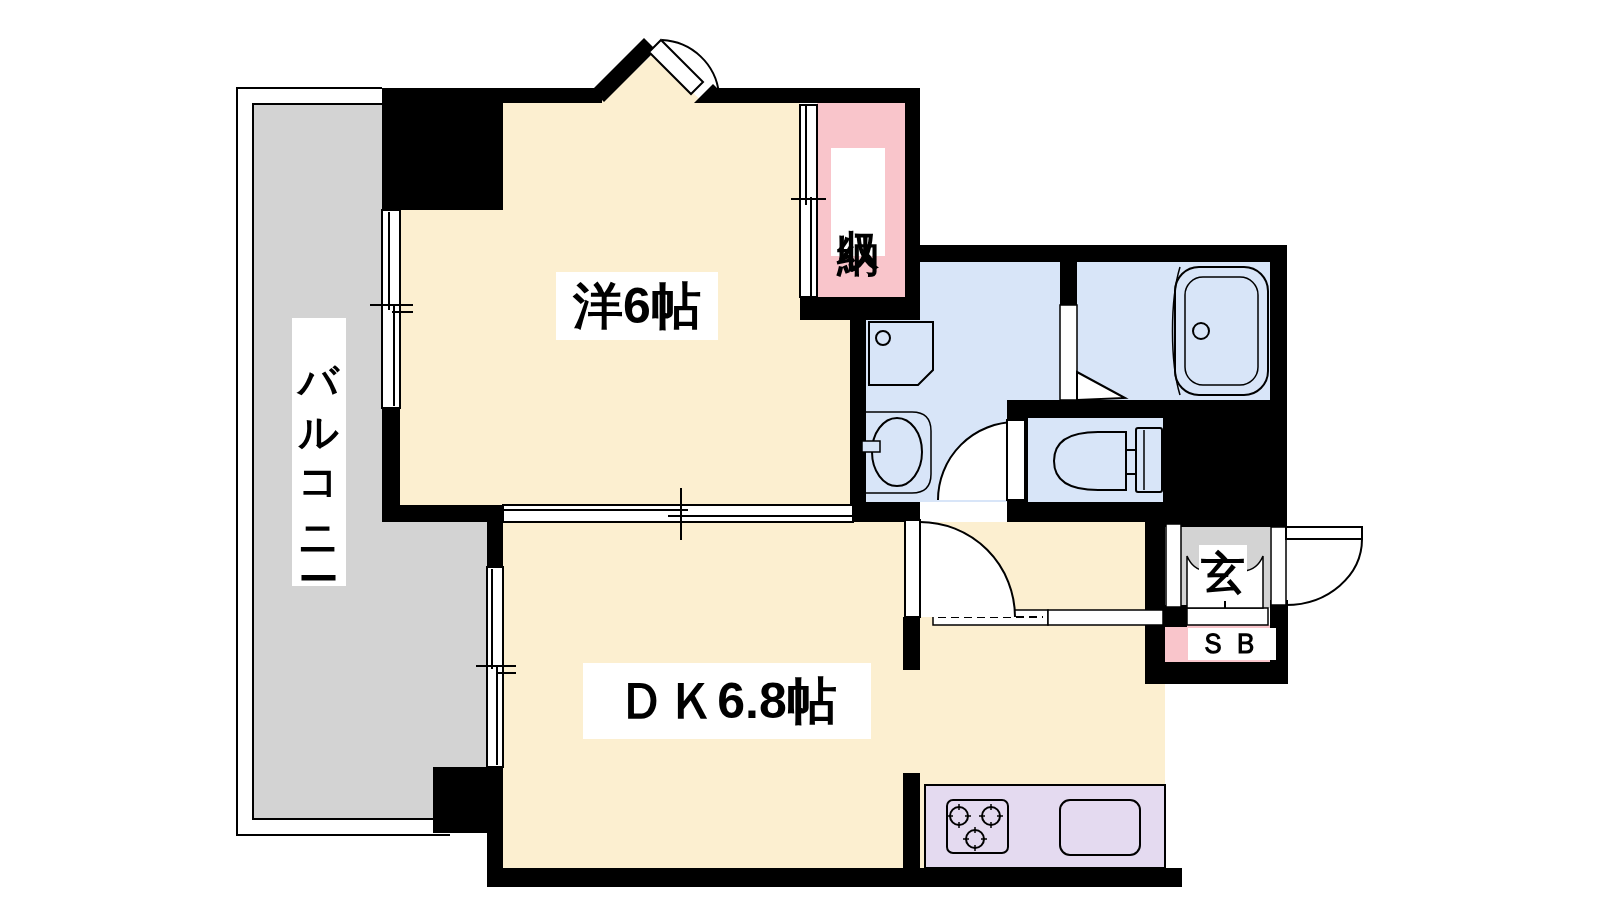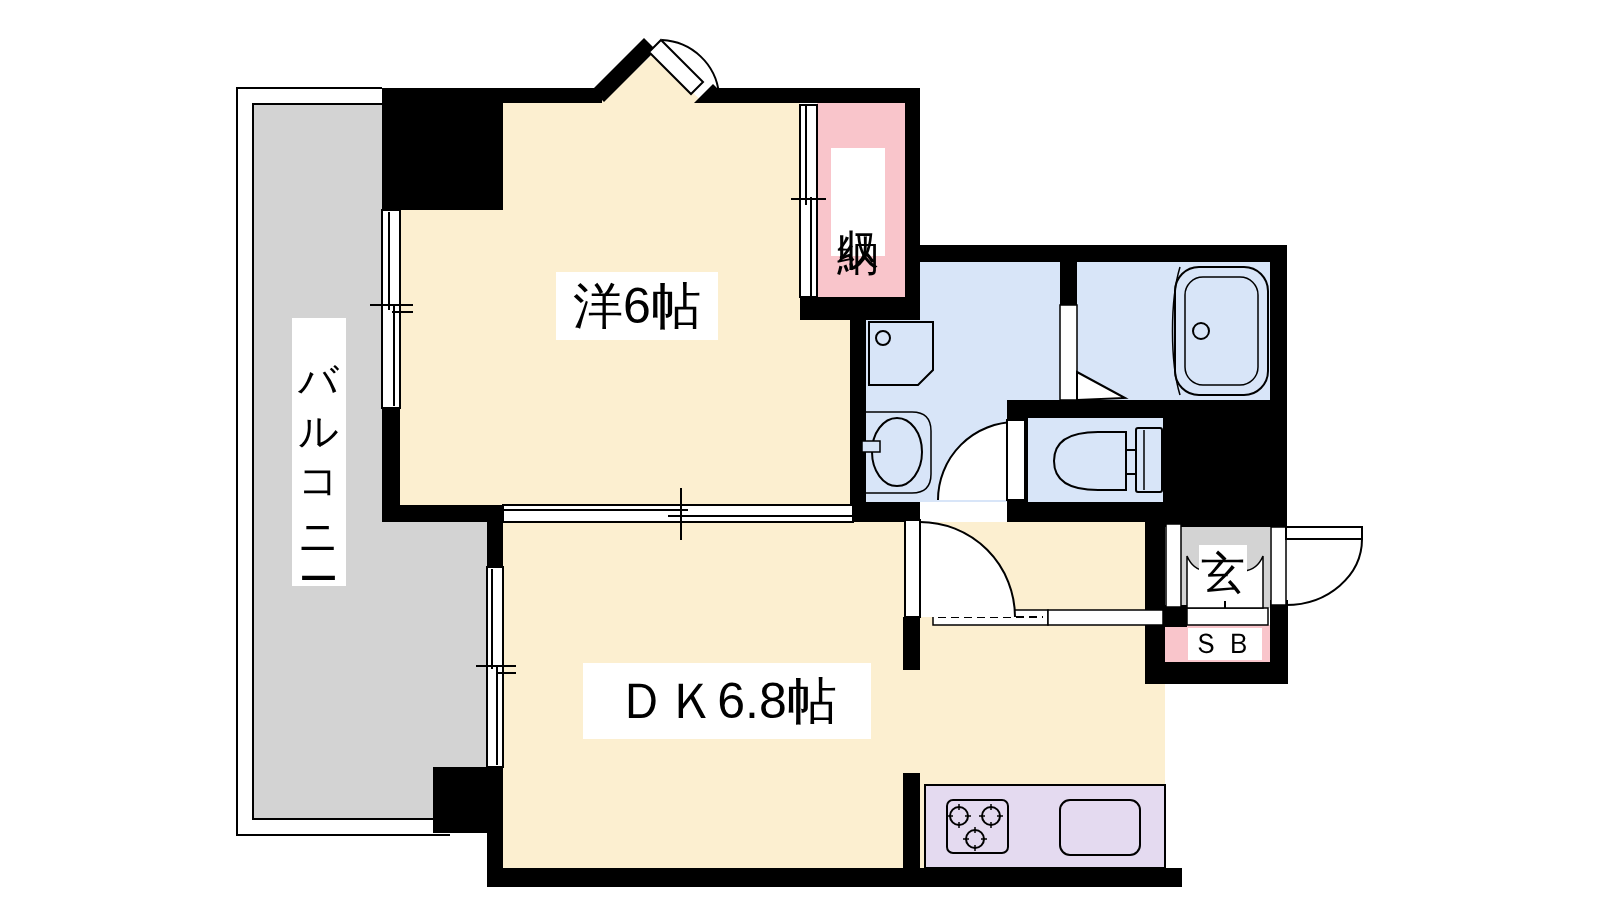--- a/index.html
+++ b/index.html
@@ -1,28 +1,28 @@
 <!DOCTYPE html>
 <html><head>
 <meta charset="utf-8">
 <style>
   html,body{margin:0;padding:0;background:#fff;}
   #canvas{position:relative;width:1600px;height:900px;background:#fff;overflow:hidden;
           font-family:"Liberation Sans", sans-serif;}
   #plan-svg{position:absolute;left:0;top:0;width:1600px;height:900px;}
-  .lbl{position:absolute;background:#fff;color:#000;font-weight:normal;
+  .lbl{position:absolute;background:#fff;color:#000;font-weight:bold;
        display:flex;align-items:center;justify-content:center;line-height:1.05;
        font-family:"Liberation Sans", sans-serif; white-space:nowrap;}
   .lbl.v{writing-mode:vertical-rl;text-orientation:mixed;}
   #lbl-balcony{left:292px;top:318px;width:54px;height:268px;font-size:40px;letter-spacing:10px;}
   #lbl-yo{left:556px;top:272px;width:162px;height:68px;font-size:50px;}
   #lbl-storage{left:831px;top:148px;width:54px;height:108px;font-size:42px;letter-spacing:6px;}
   #lbl-dk{left:583px;top:663px;width:288px;height:76px;font-size:50px;}
   #lbl-gen{left:1199px;top:545px;width:48px;height:56px;font-size:44px;}
-  #lbl-sb{left:1188px;top:628px;width:74px;height:32px;font-size:28px;letter-spacing:5px;}
+  #lbl-sb{left:1188px;top:628px;width:88px;height:32px;font-size:28px;letter-spacing:5px;}
 </style>
 </head>
 <body>
 
 <div id="canvas">
 <svg id="plan-svg" viewBox="0 0 1600 900" xmlns="http://www.w3.org/2000/svg">
 
   <g>
     <polygon points="253,104 382,104 382,520 487,520 487,818 253,818" fill="#D3D3D3"></polygon>
     <path d="M 382 88 H 237 V 835 H 450" fill="none" stroke="#000" stroke-width="2"></path>

